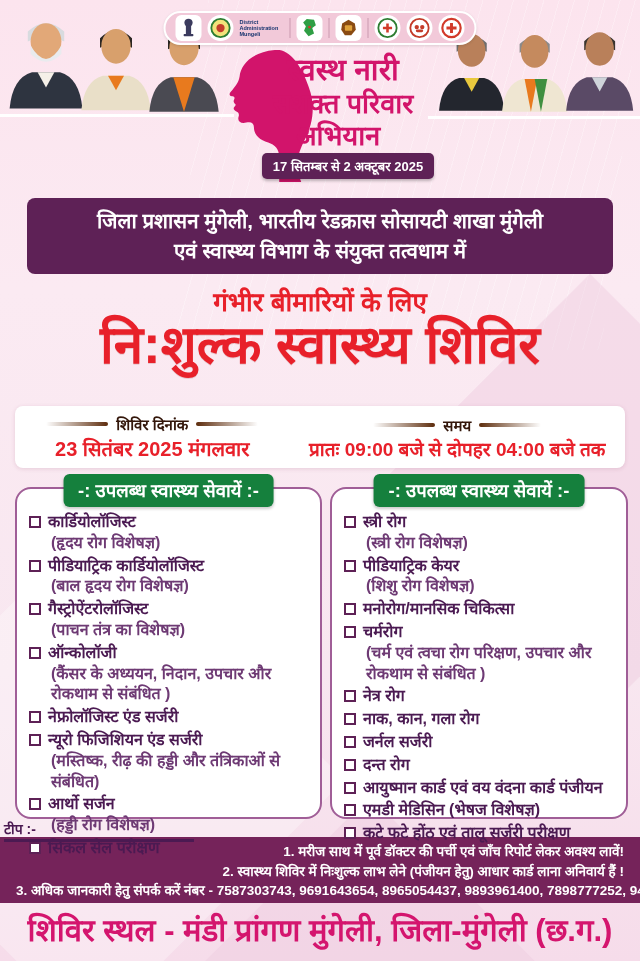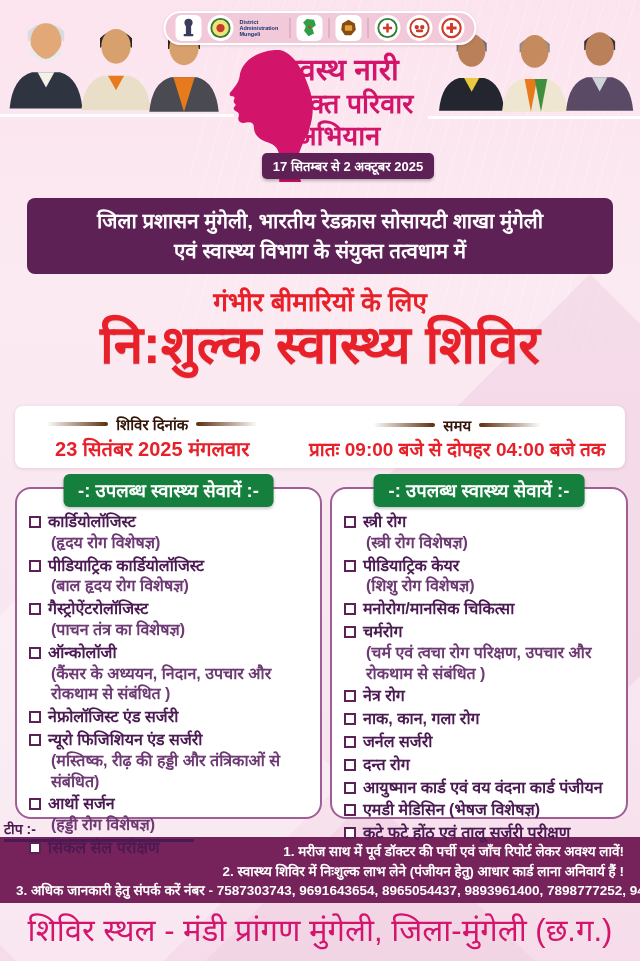--- a/index.html
+++ b/index.html
@@ -97,21 +97,21 @@
 
   
   .notes-label { position:absolute; left:4px; top:819px; z-index:4; font-size:14px; font-weight:800;
                  color:#4b1a52; border-bottom:3px solid #4b1a52; width:190px; padding-bottom:1px; }
   .notes-band { position:absolute; left:0; top:837px; width:640px; height:66px; z-index:3;
                 background:#75235a; color:#ffffff; padding:5px 16px; }
   .note-line { font-size:13.5px; font-weight:700; line-height:1.45; white-space:nowrap;text-align:right; }
 
   
   .venue { position:absolute; left:0; top:908px; width:640px; text-align:center; z-index:4;
-           color:#d4156e; font-size:31px; font-weight:400; }
+           color:#d4156e; font-size:31px; font-weight:700; }
 </style>
 </head>
 <body>
 
 <div class="poster">
   <div class="rays"></div>
   <div class="bg-shape1"></div>
   <div class="bg-shape2"></div>
   <div class="bg-shape3"></div>
 

